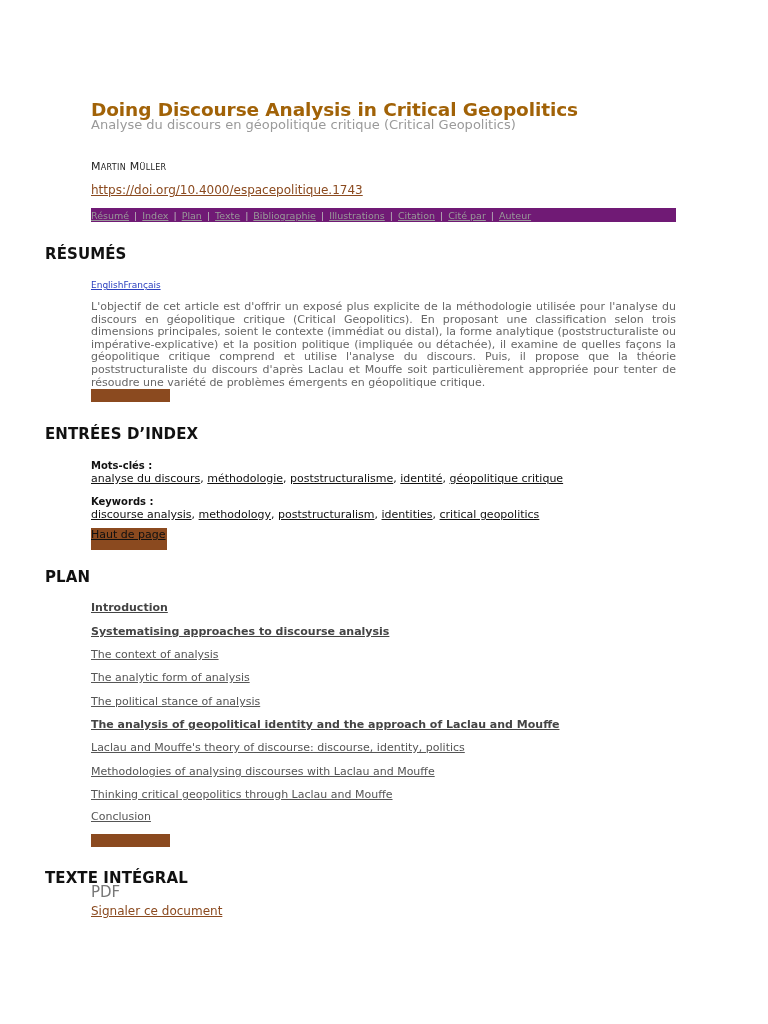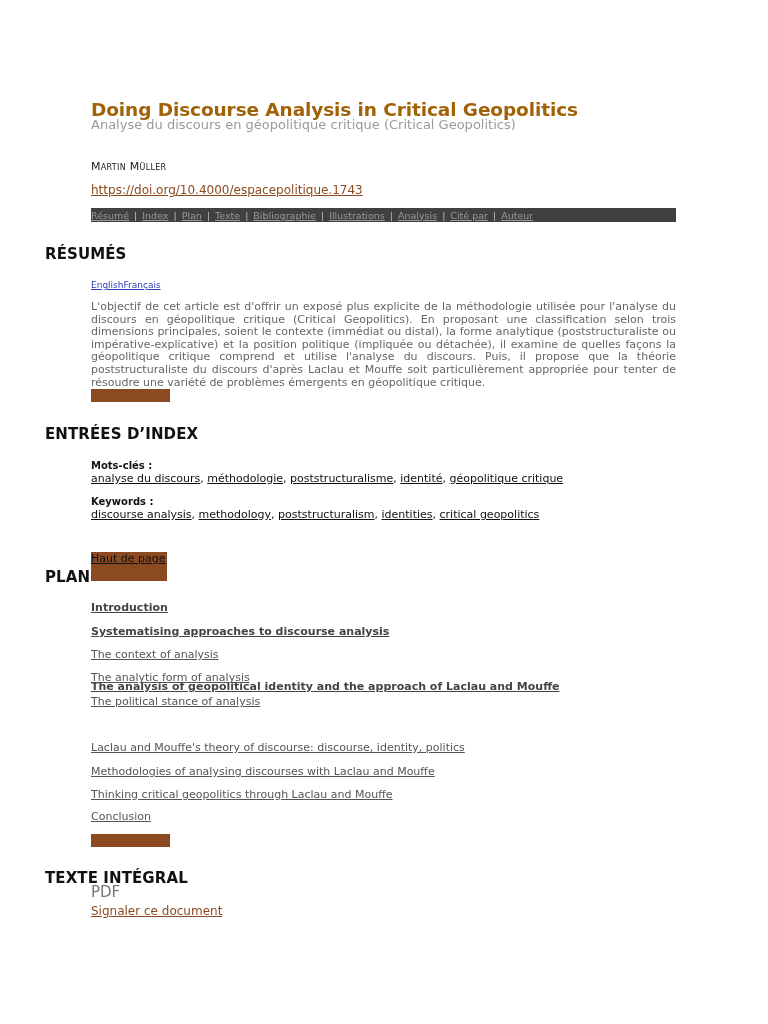--- a/index.html
+++ b/index.html
@@ -22,21 +22,21 @@
       position: absolute; left: 91px; top: 160px;
       font-size: 11px; color: #222; font-variant: small-caps; letter-spacing: 0.3px;
       white-space: nowrap;
     }
     .doi {
       position: absolute; left: 91px; top: 183px;
       font-size: 12px; color: #8b4a1f; text-decoration: underline; white-space: nowrap;
     }
     .navbar {
       position: absolute; left: 91px; top: 208px; width: 585px; height: 14px;
-      background: #404040; font-size: 9.5px; color: #999;
+      background: #701a75; font-size: 9.5px; color: #999;
       display: flex; align-items: center; white-space: nowrap;
     }
     .navbar a { color: #999; text-decoration: underline; }
     .navbar .sep { color: #bbb; margin: 0 5px; }
     .section-h {
       position: absolute; left: 45px;
       font-size: 15px; font-weight: bold; color: #111; letter-spacing: 0.1px;
       white-space: nowrap;
     }
     .langs {
@@ -53,21 +53,21 @@
     }
     .kw-label {
       position: absolute; left: 91px; font-size: 10px; font-weight: bold; color: #111;
       white-space: nowrap;
     }
     .kw-list {
       position: absolute; left: 91px; font-size: 11px; color: #111; white-space: nowrap;
     }
     .kw-list a { color: #111; text-decoration: underline; }
     .top-link {
-      position: absolute; left: 91px; top: 552px; height: 29px;
+      position: absolute; left: 91px; top: 528px; height: 22px;
       background: #8b4a1f; color: #111; font-size: 11px; line-height: 13px;
       text-decoration: underline; padding-right: 1px; white-space: nowrap;
     }
     .plan-item {
       position: absolute; left: 91px; font-size: 11px; color: #555;
       text-decoration: underline; white-space: nowrap;
     }
     .plan-item.bold { font-weight: bold; color: #444; }
     .pdf {
       position: absolute; left: 91px; top: 883px; font-size: 15px; color: #777;
@@ -93,21 +93,21 @@
     <a>Index</a>
     <span class="sep">|</span>
     <a>Plan</a>
     <span class="sep">|</span>
     <a>Texte</a>
     <span class="sep">|</span>
     <a>Bibliographie</a>
     <span class="sep">|</span>
     <a>Illustrations</a>
     <span class="sep">|</span>
-    <a>Analysis</a>
+    <a>Citation</a>
     <span class="sep">|</span>
     <a>Cité par</a>
     <span class="sep">|</span>
     <a>Auteur</a>
   </nav>
 
   <div class="section-h" style="top:245px">RÉSUMÉS</div>
   <a class="langs">EnglishFrançais</a>
   <p class="abstract" style="margin:0">L'objectif de cet article est d'offrir un exposé plus explicite de la méthodologie utilisée pour l'analyse du discours en géopolitique critique (Critical Geopolitics). En proposant une classification selon trois dimensions principales, soient le contexte (immédiat ou distal), la forme analytique (poststructuraliste ou impérative-explicative) et la position politique (impliquée ou détachée), il examine de quelles façons la géopolitique critique comprend et utilise l'analyse du discours. Puis, il propose que la théorie poststructuraliste du discours d'après Laclau et Mouffe soit particulièrement appropriée pour tenter de résoudre une variété de problèmes émergents en géopolitique critique.</p>
   <div class="brown-bar" style="top:389px"></div>
@@ -122,21 +122,21 @@
     <a>discourse analysis</a>, <a>methodology</a>, <a>poststructuralism</a>, <a>identities</a>, <a>critical geopolitics</a>
   </div>
   <a class="top-link">Haut de page</a>
 
   <div class="section-h" style="top:568px">PLAN</div>
   <a class="plan-item bold" style="top:601px">Introduction</a>
   <a class="plan-item bold" style="top:625px">Systematising approaches to discourse analysis</a>
   <a class="plan-item" style="top:648px">The context of analysis</a>
   <a class="plan-item" style="top:671px">The analytic form of analysis</a>
   <a class="plan-item" style="top:695px">The political stance of analysis</a>
-  <a class="plan-item bold" style="top:680px">The analysis of geopolitical identity and the approach of Laclau and Mouffe</a>
+  <a class="plan-item bold" style="top:718px">The analysis of geopolitical identity and the approach of Laclau and Mouffe</a>
   <a class="plan-item" style="top:741px">Laclau and Mouffe's theory of discourse: discourse, identity, politics</a>
   <a class="plan-item" style="top:765px">Methodologies of analysing discourses with Laclau and Mouffe</a>
   <a class="plan-item" style="top:788px">Thinking critical geopolitics through Laclau and Mouffe</a>
   <a class="plan-item" style="top:810px">Conclusion</a>
   <div class="brown-bar" style="top:834px"></div>
 
   <div class="section-h" style="top:869px">TEXTE INTÉGRAL</div>
   <div class="pdf">PDF</div>
   <a class="report">Signaler ce document</a>
 

